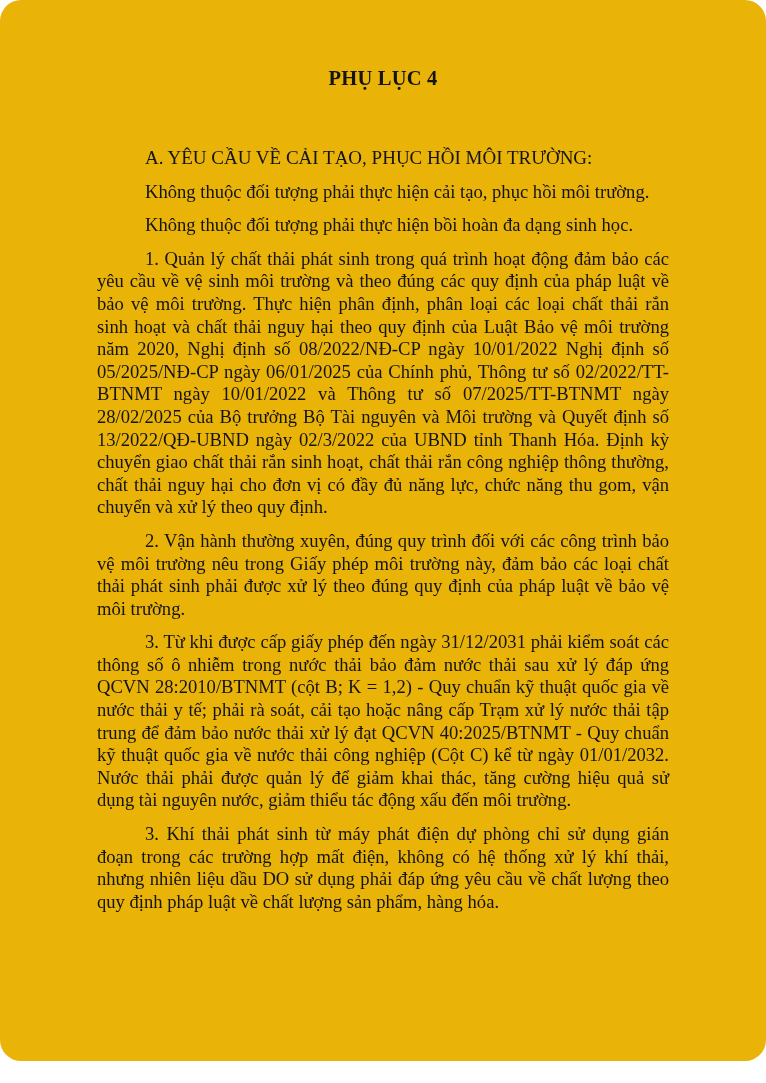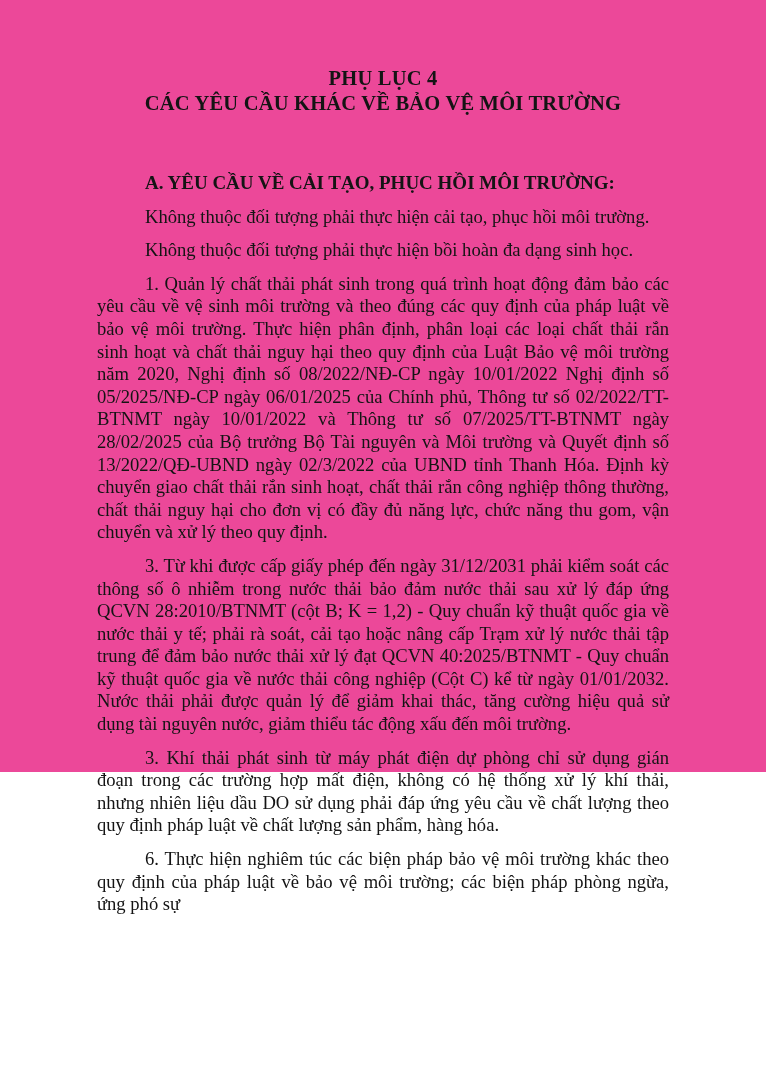--- a/index.html
+++ b/index.html
@@ -6,62 +6,62 @@
   body {
     width: 766px;
     height: 1083px;
     background: #ffffff;
     overflow: hidden;
     font-family: "Liberation Serif", "DejaVu Serif", serif;
   }
   .page {
     box-sizing: border-box;
     width: 766px;
-    height: 772px;
+    height: 1061px;
     padding: 66px 97px 0 97px;
     color: #141414;
     font-size: 18.6px;
     line-height: 22.6px;
-    background: #ec4899;
+    background: #eab308;
+    border-radius: 21px;
   }
   .title-block {
     text-align: center;
     font-weight: bold;
     font-size: 20.5px;
     line-height: 25px;
     margin: 0 0 56px 0;
     letter-spacing: 0.2px;
   }
   .heading {
-    font-weight: bold;
+    font-weight: normal;
     text-indent: 48px;
     margin: 11px 0 0 0;
     font-size: 19px;
   }
   .para {
     margin: 11px 0 0 0;
     text-align: justify;
     text-indent: 48px;
     font-family: Liberation Serif, serif;
   }
   .para.single { text-align: left; }
 </style>
 </head>
 <body>
 
 <div class="page">
 
   <div class="title-block">
     <div>PHỤ LỤC 4</div>
-    <div>CÁC YÊU CẦU KHÁC VỀ BẢO VỆ MÔI TRƯỜNG</div>
   </div>
 
   <div class="heading">A. YÊU CẦU VỀ CẢI TẠO, PHỤC HỒI MÔI TRƯỜNG:</div>
   <p class="para single">Không thuộc đối tượng phải thực hiện cải tạo, phục hồi môi trường.</p>
 
   <p class="para single">Không thuộc đối tượng phải thực hiện bồi hoàn đa dạng sinh học.</p>
 
   <p class="para">1. Quản lý chất thải phát sinh trong quá trình hoạt động đảm bảo các yêu cầu về vệ sinh môi trường và theo đúng các quy định của pháp luật về bảo vệ môi trường. Thực hiện phân định, phân loại các loại chất thải rắn sinh hoạt và chất thải nguy hại theo quy định của Luật Bảo vệ môi trường năm 2020, Nghị định số 08/2022/NĐ-CP ngày 10/01/2022 Nghị định số 05/2025/NĐ-CP ngày 06/01/2025 của Chính phủ, Thông tư số 02/2022/TT-BTNMT ngày 10/01/2022 và Thông tư số 07/2025/TT-BTNMT ngày 28/02/2025 của Bộ trưởng Bộ Tài nguyên và Môi trường và Quyết định số 13/2022/QĐ-UBND ngày 02/3/2022 của UBND tỉnh Thanh Hóa. Định kỳ chuyển giao chất thải rắn sinh hoạt, chất thải rắn công nghiệp thông thường, chất thải nguy hại cho đơn vị có đầy đủ năng lực, chức năng thu gom, vận chuyển và xử lý theo quy định.</p>
+  <p class="para">2. Vận hành thường xuyên, đúng quy trình đối với các công trình bảo vệ môi trường nêu trong Giấy phép môi trường này, đảm bảo các loại chất thải phát sinh phải được xử lý theo đúng quy định của pháp luật về bảo vệ môi trường.</p>
   <p class="para">3. Từ khi được cấp giấy phép đến ngày 31/12/2031 phải kiểm soát các thông số ô nhiễm trong nước thải bảo đảm nước thải sau xử lý đáp ứng QCVN 28:2010/BTNMT (cột B; K = 1,2) - Quy chuẩn kỹ thuật quốc gia về nước thải y tế; phải rà soát, cải tạo hoặc nâng cấp Trạm xử lý nước thải tập trung để đảm bảo nước thải xử lý đạt QCVN 40:2025/BTNMT - Quy chuẩn kỹ thuật quốc gia về nước thải công nghiệp (Cột C) kể từ ngày 01/01/2032. Nước thải phải được quản lý để giảm khai thác, tăng cường hiệu quả sử dụng tài nguyên nước, giảm thiểu tác động xấu đến môi trường.</p>
   <p class="para">3. Khí thải phát sinh từ máy phát điện dự phòng chỉ sử dụng gián đoạn trong các trường hợp mất điện, không có hệ thống xử lý khí thải, nhưng nhiên liệu dầu DO sử dụng phải đáp ứng yêu cầu về chất lượng theo quy định pháp luật về chất lượng sản phẩm, hàng hóa.</p>
-  <p class="para">6. Thực hiện nghiêm túc các biện pháp bảo vệ môi trường khác theo quy định của pháp luật về bảo vệ môi trường; các biện pháp phòng ngừa, ứng phó sự</p>
 
 </div>
 
 </body></html>

